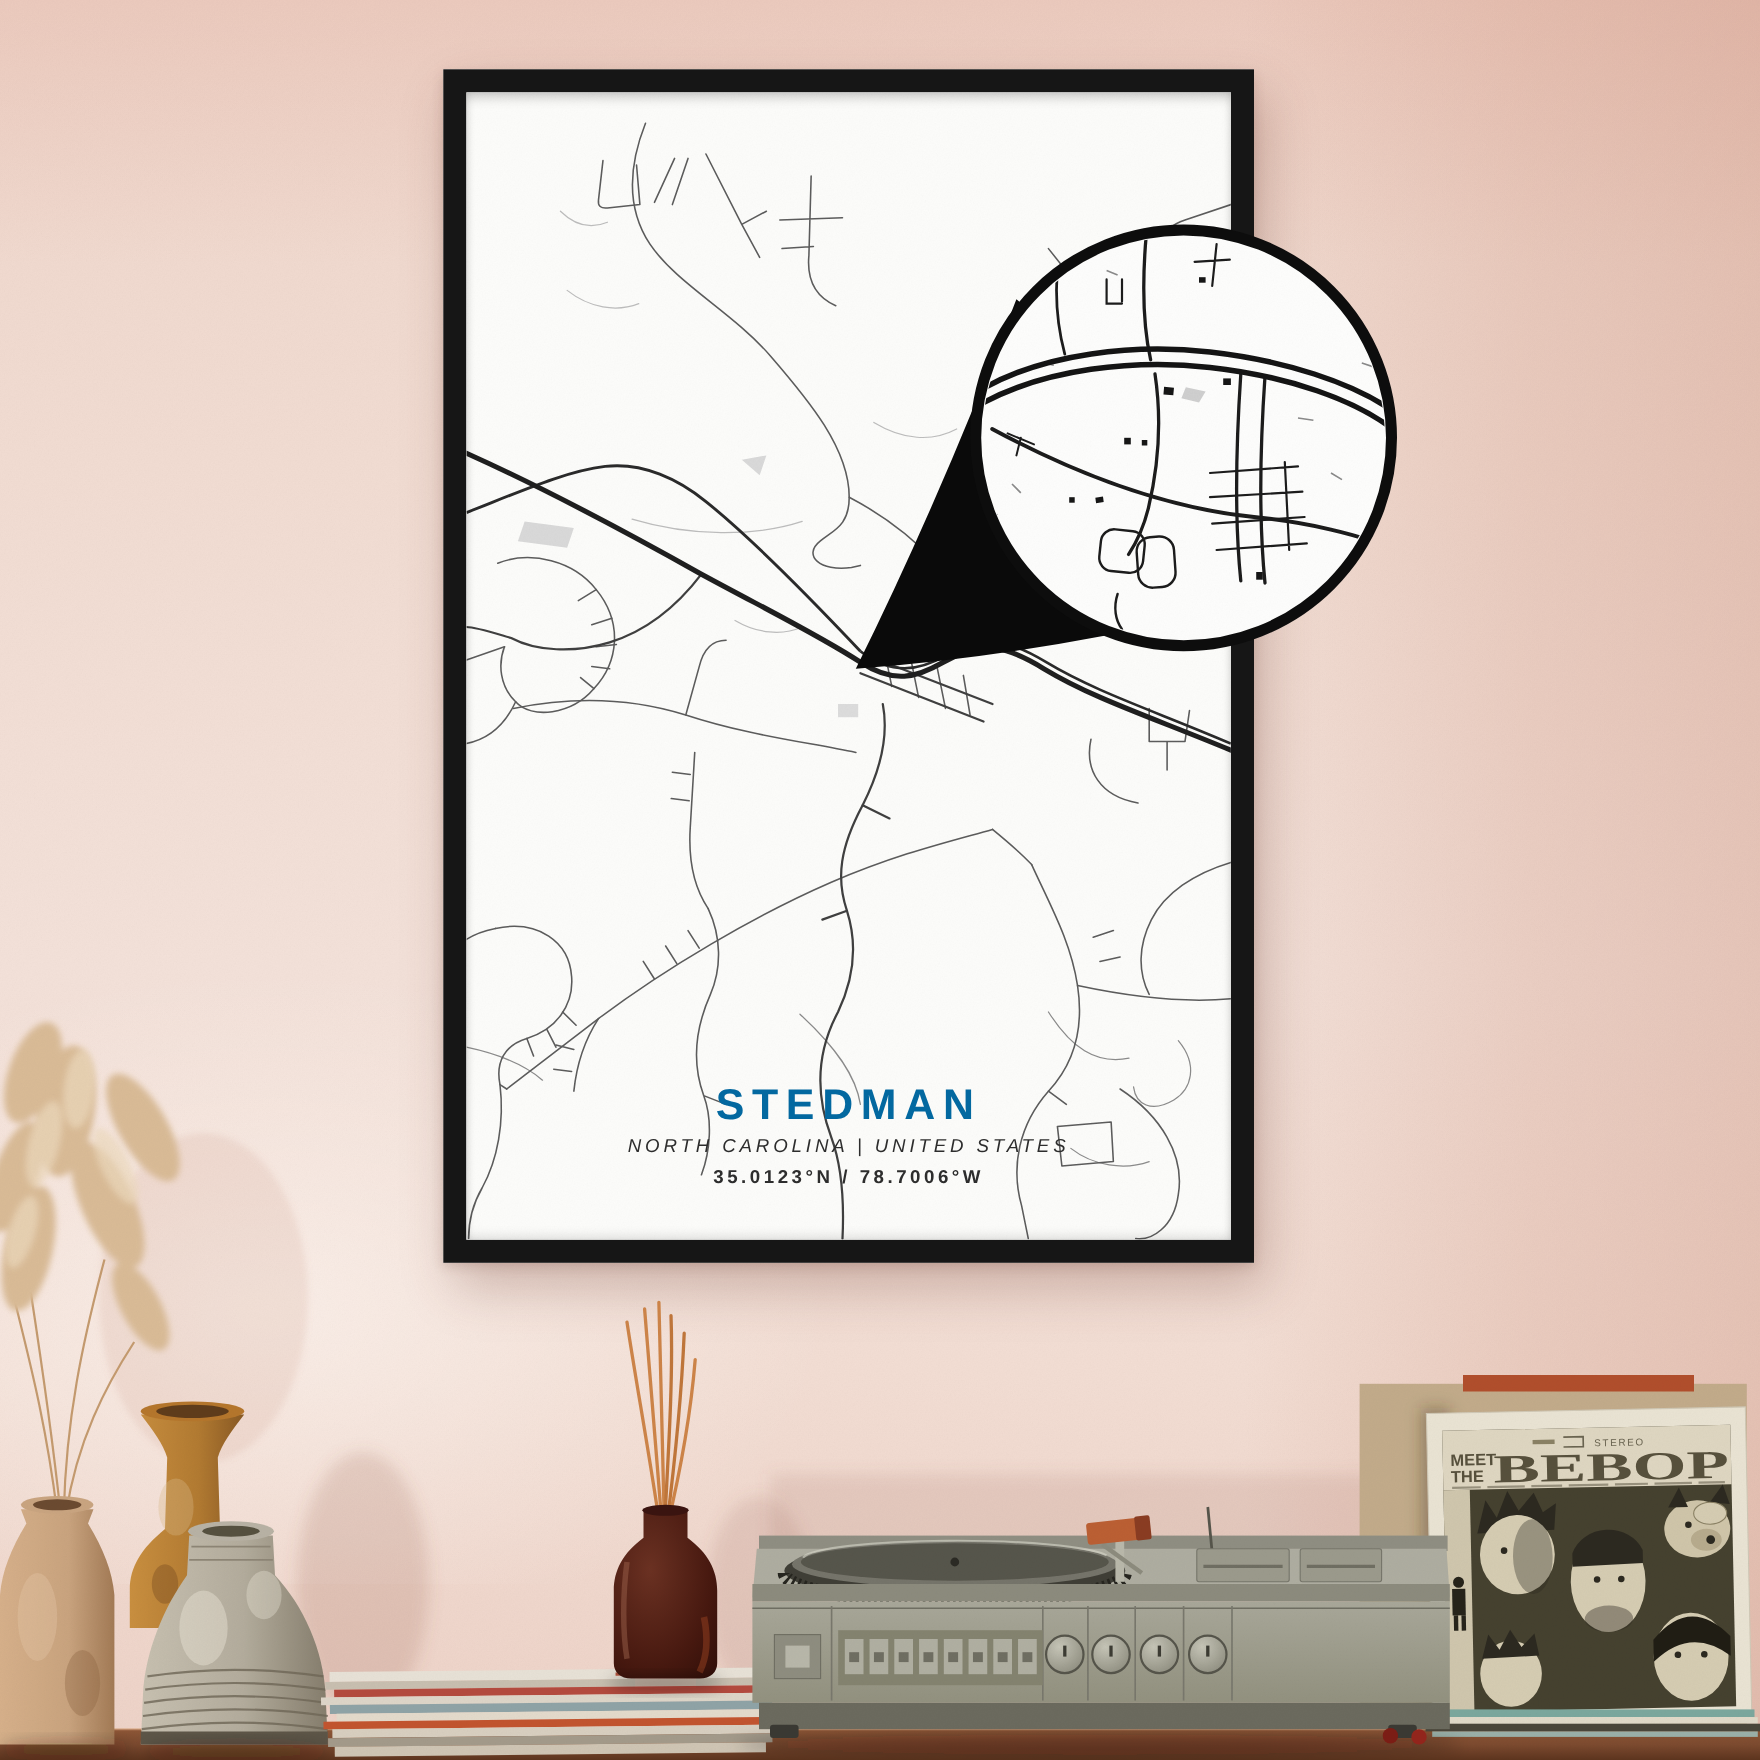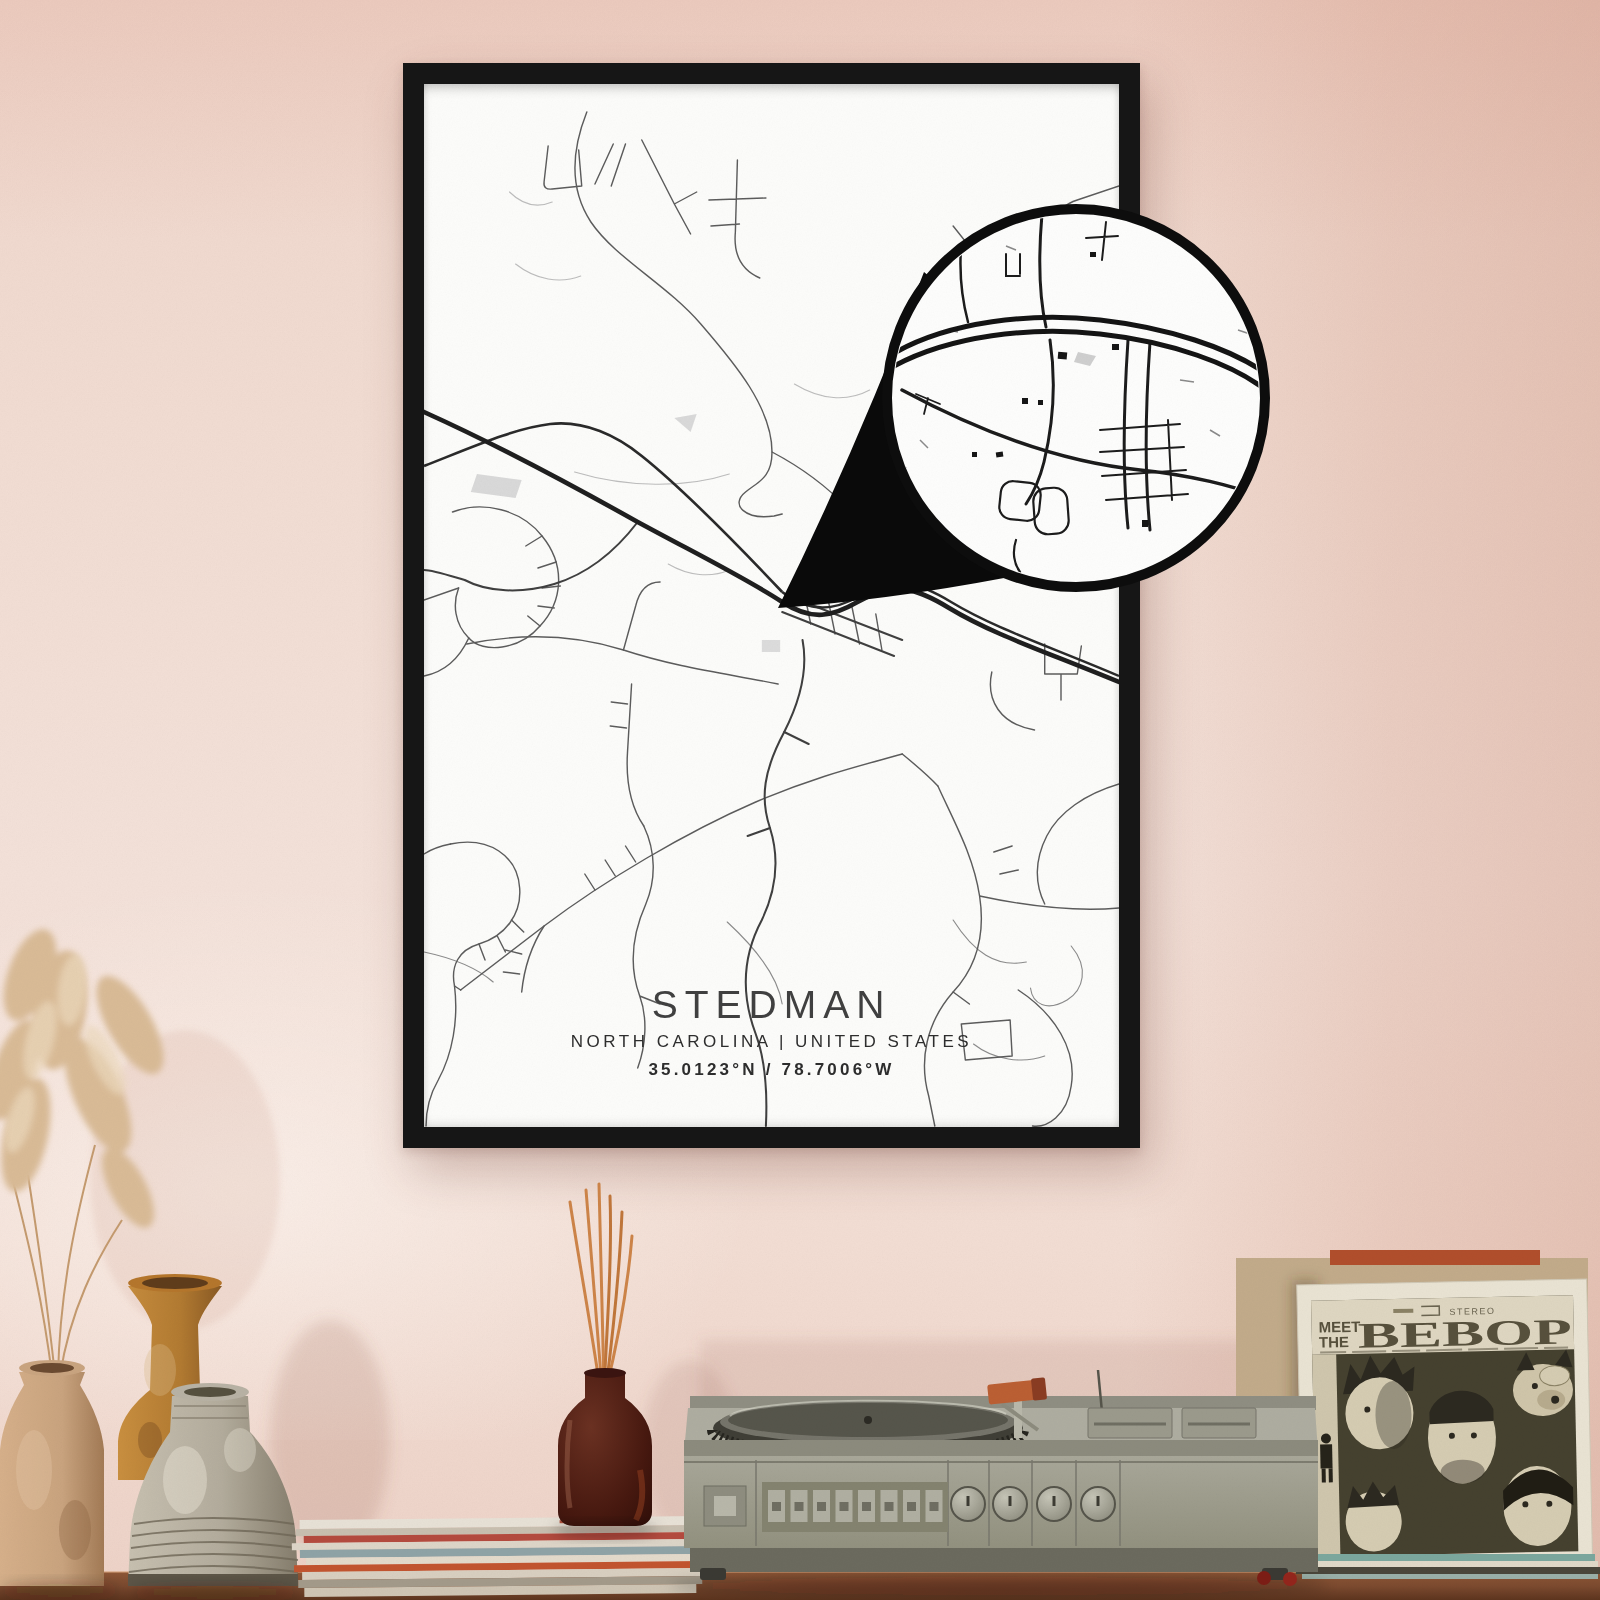--- a/index.html
+++ b/index.html
@@ -14,22 +14,22 @@
          background:radial-gradient(ellipse at 32% 55%,rgba(255,250,246,.55),rgba(255,250,246,0) 70%);}
   .poster{position:absolute;left:403px;top:63px;width:737px;height:1085px;box-sizing:border-box;
          border:21px solid #161616;background:#fbfbf9;
          box-shadow:10px 22px 44px rgba(105,55,42,.28), 0 4px 10px rgba(105,55,42,.18);}
   .paper{position:absolute;inset:0;background:#fcfcfa;overflow:hidden;}
   .paper::after{content:"";position:absolute;inset:0;pointer-events:none;
          box-shadow:inset 0 9px 12px -6px rgba(0,0,0,.25), inset 0 -8px 12px -7px rgba(0,0,0,.16),
                     inset 6px 0 10px -7px rgba(0,0,0,.14), inset -6px 0 10px -7px rgba(0,0,0,.14);}
   .map-svg{position:absolute;inset:0;width:100%;height:100%;}
   .poster-text{position:absolute;left:0;width:100%;text-align:center;color:#262626;}
-  .poster-title{top:899px;font-size:39px;font-weight:400;letter-spacing:7px;color:#404040;}
-  .poster-subtitle{top:948px;font-size:17px;font-weight:400;letter-spacing:3.5px;color:#2d2d2d;}
+  .poster-title{top:899px;font-size:39px;font-weight:700;letter-spacing:7px;color:#0369a1;}
+  .poster-subtitle{top:948px;font-size:17px;font-weight:400;letter-spacing:3.5px;color:#2d2d2d;font-style:italic;}
   .poster-coords{top:976px;font-size:17px;font-weight:700;letter-spacing:3.2px;color:#2d2d2d;}
   .callout,.pampas,.shelf{position:absolute;pointer-events:none;}
   .callout{left:0;top:0;width:1600px;height:1600px;}
   .pampas{left:0;top:920px;width:300px;height:480px;}
   .shelf{left:0;top:1140px;width:1600px;height:460px;}
   .grain{position:absolute;inset:0;width:100%;height:100%;opacity:.05;mix-blend-mode:multiply;pointer-events:none;}
 </style>
 </head>
 <body>
 

